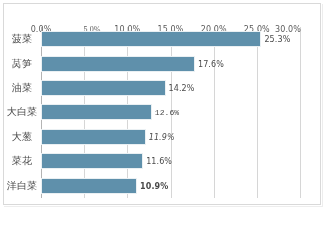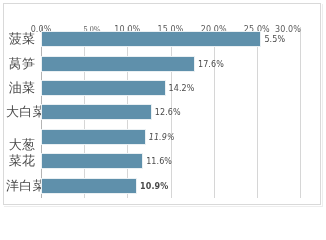--- a/index.html
+++ b/index.html
@@ -93,21 +93,21 @@
     width: 326px;
     height: 24.4px;
   }
   .cat-label {
     position: absolute;
     left: 6px;
     width: 32px;
     top: 50%;
     transform: translateY(-50%);
     text-align: center;
-    font-size: 13px;
+    font-size: 10px;
     color: #4a4a4a;
     line-height: 10px;
     white-space: nowrap;
     letter-spacing: 0.2px;
   }
   .bar {
     position: absolute;
     left: 41px;
     top: 50%;
     transform: translateY(-50%);
@@ -153,39 +153,39 @@
       <span class="ticklabel" style="left: 170.5px; color: rgb(90, 90, 90);">15.0%</span>
       <span class="ticklabel" style="left: 213.667px; color: rgb(90, 90, 90);">20.0%</span>
       <span class="ticklabel" style="left: 256.833px; color: rgb(90, 90, 90);">25.0%</span>
       <span class="ticklabel" style="left: 288px; color: rgb(90, 90, 90);">30.0%</span>
     </div>
 
   <div class="rows" id="rows">
       <div class="row" style="top: 0px; height: 24.4286px;">
         <div class="cat-label" style="color: rgb(74, 74, 74);">菠菜</div>
         <div class="bar" style="width: 218.423px; background: rgb(95, 144, 171);"></div>
-        <div class="val-label" style="left: 264.423px; color: rgb(74, 74, 74);">5.5%</div>
+        <div class="val-label" style="left: 264.423px; color: rgb(74, 74, 74);">25.3%</div>
       </div>
       <div class="row" style="top: 24.4286px; height: 24.4286px;">
         <div class="cat-label" style="color: rgb(74, 74, 74);">莴笋</div>
         <div class="bar" style="width: 151.947px; background: rgb(95, 144, 171);"></div>
         <div class="val-label" style="left: 197.947px; color: rgb(74, 74, 74);">17.6%</div>
       </div>
       <div class="row" style="top: 48.8571px; height: 24.4286px;">
         <div class="cat-label" style="color: rgb(74, 74, 74);">油菜</div>
         <div class="bar" style="width: 122.593px; background: rgb(95, 144, 171);"></div>
         <div class="val-label" style="left: 168.593px; color: rgb(74, 74, 74);">14.2%</div>
       </div>
       <div class="row" style="top: 73.2857px; height: 24.4286px;">
         <div class="cat-label" style="color: rgb(74, 74, 74);">大白菜</div>
         <div class="bar" style="width: 108.78px; background: rgb(95, 144, 171);"></div>
-        <div class="val-label" style="left: 154.78px; color: rgb(74, 74, 74);">12.6%</div>
+        <div class="val-label" style="left: 154.78px; color: rgb(74, 74, 74); font-family: Liberation Mono, monospace;">12.6%</div>
       </div>
       <div class="row" style="top: 97.7143px; height: 24.4286px;">
-        <div class="cat-label" style="color: rgb(74, 74, 74); margin-top: 8px;">大葱</div>
+        <div class="cat-label" style="color: rgb(74, 74, 74);">大葱</div>
         <div class="bar" style="width: 102.737px; background: rgb(95, 144, 171);"></div>
         <div class="val-label" style="left: 148.737px; color: rgb(74, 74, 74); font-style: italic;">11.9%</div>
       </div>
       <div class="row" style="top: 122.143px; height: 24.4286px;">
         <div class="cat-label" style="color: rgb(74, 74, 74);">菜花</div>
         <div class="bar" style="width: 100.147px; background: rgb(95, 144, 171);"></div>
         <div class="val-label" style="left: 146.147px; color: rgb(74, 74, 74);">11.6%</div>
       </div>
       <div class="row" style="top: 146.571px; height: 24.4286px;">
         <div class="cat-label" style="color: rgb(74, 74, 74);">洋白菜</div>

